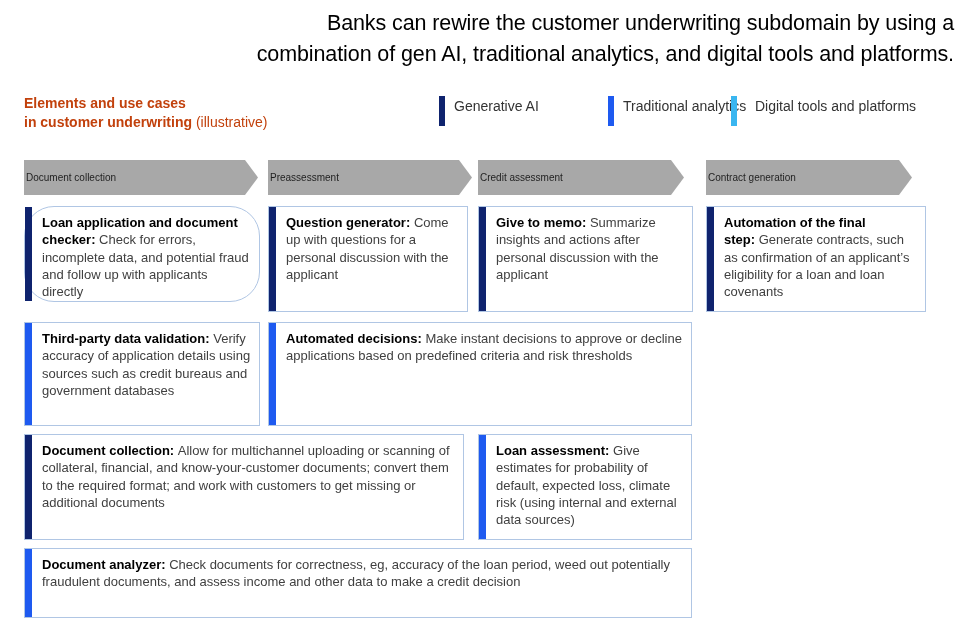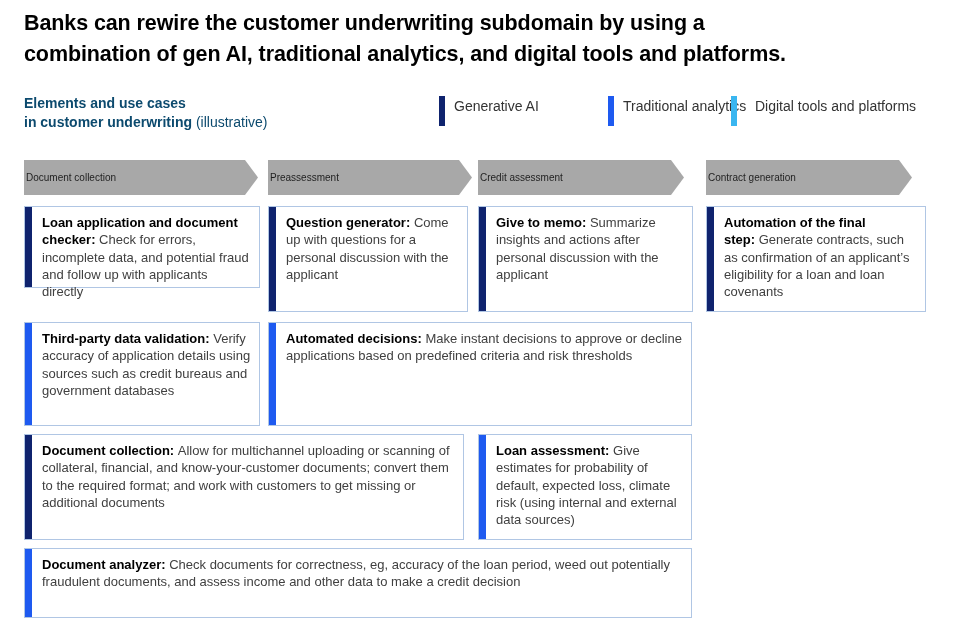--- a/index.html
+++ b/index.html
@@ -5,26 +5,26 @@
   html,body { margin:0; padding:0; background:#ffffff; }
   #canvas {
     position:relative; width:966px; height:624px; background:#ffffff;
     font-family:"Liberation Sans", sans-serif; overflow:hidden;
   }
   .abs { position:absolute; }
 
   
   #title {
     left:24px; top:8px; width:930px;
-    font-size:21.5px; font-weight:bold; color:#000;
-    line-height:1.42; white-space:pre-line; letter-spacing:-0.1px;
+    font-size:21.5px; font-weight:normal; color:#000;
+    line-height:1.42; white-space:pre-line; letter-spacing:-0.1px;text-align:right;
   }
 
   
-  #subtitle { left:24px; top:94px; width:400px; font-size:14px; color:#0c4a6e; line-height:1.38; }
+  #subtitle { left:24px; top:94px; width:400px; font-size:14px; color:#c2410c; line-height:1.38; }
   #subtitle .sub-bold { font-weight:bold; white-space:pre-line; }
   #subtitle .sub-note { font-weight:normal; }
 
   
   .legend-item { top:96px; display:flex; align-items:flex-start; }
   .legend-bar { width:6px; height:30px; flex:0 0 6px; }
   .legend-label { margin-left:9px; margin-top:2px; font-size:14px; color:#333; white-space:nowrap; }
   #legend-genai   { left:439px; }
   #legend-trad    { left:566px;padding-left:42px; }
   #legend-digital { left:731px;gap:9px; }
@@ -47,21 +47,21 @@
   
   .card {
     background:#fff; border:1px solid #b0c6e4; box-sizing:border-box;
   }
   .card .bar { position:absolute; left:0; top:0; bottom:0; width:7px; }
   .card .card-text {
     margin:7px 8px 0 17px; font-size:13px; line-height:1.33; color:#404040;
   }
   .card .lead { font-weight:bold; color:#000; padding-right:0.28em; }
 
-  #card-r1c1 { left:24px;  top:206px; width:236px; height:82px; }
+  #card-r1c1 { left:24px;  top:206px; width:236px; height:96px;border-radius:30px; }
   #card-r1c2 { left:268px; top:206px; width:200px; height:106px; }
   #card-r1c3 { left:478px; top:206px; width:215px; height:106px; }
   #card-r1c4 { left:706px; top:206px; width:220px; height:106px; }
   #card-r2c1 { left:24px;  top:322px; width:236px; height:104px; }
   #card-r2c2 { left:268px; top:322px; width:424px; height:104px; }
   #card-r3c1 { left:24px;  top:434px; width:440px; height:106px; }
   #card-r3c2 { left:478px; top:434px; width:214px; height:106px; }
   #card-r4c1 { left:24px;  top:548px; width:668px; height:70px;  }
 </style>
 </head>

